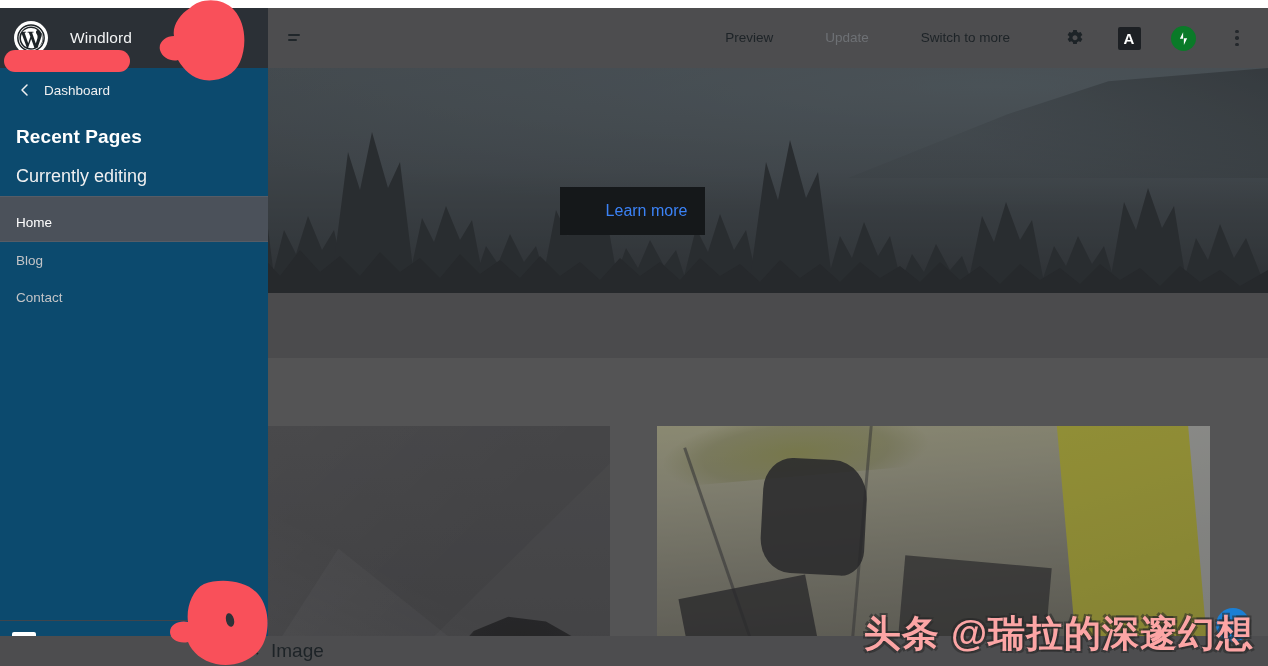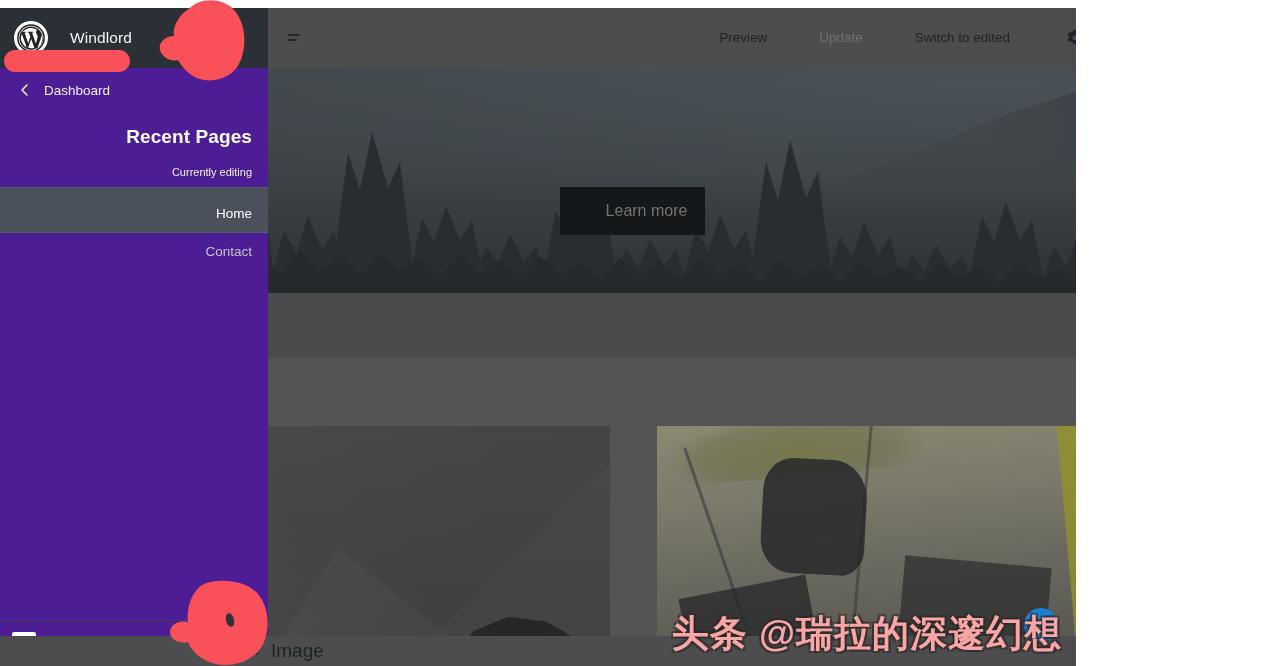--- a/index.html
+++ b/index.html
@@ -6,21 +6,21 @@
   html, body {
     width: 1268px; height: 666px;
     overflow: hidden;
     background: #ffffff;
     font-family: "Liberation Sans", sans-serif;
     -webkit-font-smoothing: antialiased;
   }
 
   #app {
     position: relative;
-    width: 1076px; height: 666px;
+    width: 1268px; height: 666px;
     overflow: hidden;
     background: #1e2327;
   }
 
   
   .top-white-strip {
     position: absolute; left: 0; top: 0;
     width: 1268px; height: 8px;
     background: #ffffff;
     z-index: 40;
@@ -110,23 +110,23 @@
     background: #0a7a28;
     display: flex; align-items: center; justify-content: center;
   }
   .kebab { display: flex; flex-direction: column; gap: 3px; align-items: center; }
   .kebab i { width: 3.5px; height: 3.5px; border-radius: 50%; background: #24282c; display: block; }
 
   
   .sidebar {
     position: absolute; left: 0; top: 68px;
     width: 268px; height: 598px;
-    background: #4c1d95;
+    background: #0c4a6e;
     z-index: 20;
-    display: flex; flex-direction: column; text-align: right;
+    display: flex; flex-direction: column;
   }
   .sidebar-scroll { flex: 1 1 auto; overflow: hidden; }
 
   .back-row {
     display: flex; align-items: center;
     height: 44px;
     padding-left: 14px;
     cursor: pointer;
   }
   .back-chev {
@@ -144,23 +144,23 @@
   .section-title {
     color: #ffffff;
     font-size: 19px;
     font-weight: 700;
     padding: 14px 16px 10px 16px;
     letter-spacing: .1px;
   }
 
   .group-label {
     color: #f0f0f1;
-    font-size: 11px;
+    font-size: 18px;
     font-weight: 400;
-    padding: 8px 16px 9px 32px;
+    padding: 8px 16px 9px 16px;
   }
   .group-label.spaced { padding-top: 26px; }
 
   .page-item {
     color: #c3c4c7;
     font-size: 13.5px;
     padding: 10px 16px;
     cursor: pointer;
     line-height: 1.3;
   }
@@ -229,21 +229,21 @@
   .treeline {
     position: absolute; left: 0; bottom: 0;
     width: 100%; height: 175px;
   }
   .hero-learn-btn {
     position: absolute;
     left: 560px; top: 119px;
     width: 145px; height: 48px;
     background: #15181a;
     display: flex; align-items: center; justify-content: center;
-    color: #737373;
+    color: #3b82f6;
     font-size: 16px;
     font-weight: 400;
     cursor: pointer;
     z-index: 5;
     padding-left: 28px;
   }
 
   
   .gap-band {
     position: absolute; left: -268px; top: 225px;
@@ -472,21 +472,21 @@
         <rect x="3" y="3" width="12" height="2" rx="1" fill="#1d2327"></rect>
         <rect x="3" y="8" width="9" height="2" rx="1" fill="#1d2327"></rect>
       </svg>
     </div>
 
     <div class="toolbar-spacer"></div>
 
     <div class="toolbar-right">
       <button class="tbtn">Preview</button>
       <button class="tbtn dim">Update</button>
-      <button class="tbtn">Switch to edited</button>
+      <button class="tbtn">Switch to more</button>
 
       <div class="ticon gear">
         <svg width="20" height="20" viewBox="0 0 20 20" aria-hidden="true">
           <path fill="#1d2327" d="M11.8 2h-3.6l-.4 2.1c-.5.2-1 .4-1.4.7L4.4 3.9 2.6 7l1.7 1.3c0 .2-.1.5-.1.7s0 .5.1.7L2.6 11l1.8 3.1 2-.9c.4.3.9.6 1.4.7l.4 2.1h3.6l.4-2.1c.5-.2 1-.4 1.4-.7l2 .9 1.8-3.1-1.7-1.3c0-.2.1-.5.1-.7s0-.5-.1-.7L17.4 7l-1.8-3.1-2 .9c-.4-.3-.9-.6-1.4-.7L11.8 2zM10 12.3c-1.4 0-2.5-1.1-2.5-2.5S8.6 7.3 10 7.3s2.5 1.1 2.5 2.5-1.1 2.5-2.5 2.5z"></path>
         </svg>
       </div>
 
       <div class="ticon">
         <div class="icon-a-box">A</div>
       </div>
@@ -521,20 +521,23 @@
         <span class="back-label">Dashboard</span>
       </div>
 
       <div class="section-title">Recent Pages</div>
 
       <div class="group-label">Currently editing</div>
       <div class="page-item active">
         <span>Home</span>
       </div>
 
+      <div class="page-item">
+        <span>Blog</span>
+      </div>
       <div class="page-item">
         <span>Contact</span>
       </div>
     </div>
 
     <div class="sidebar-footer">
       <span class="plus-box">+</span>
       <span class="footer-label">Add new page</span>
     </div>
   </div>

